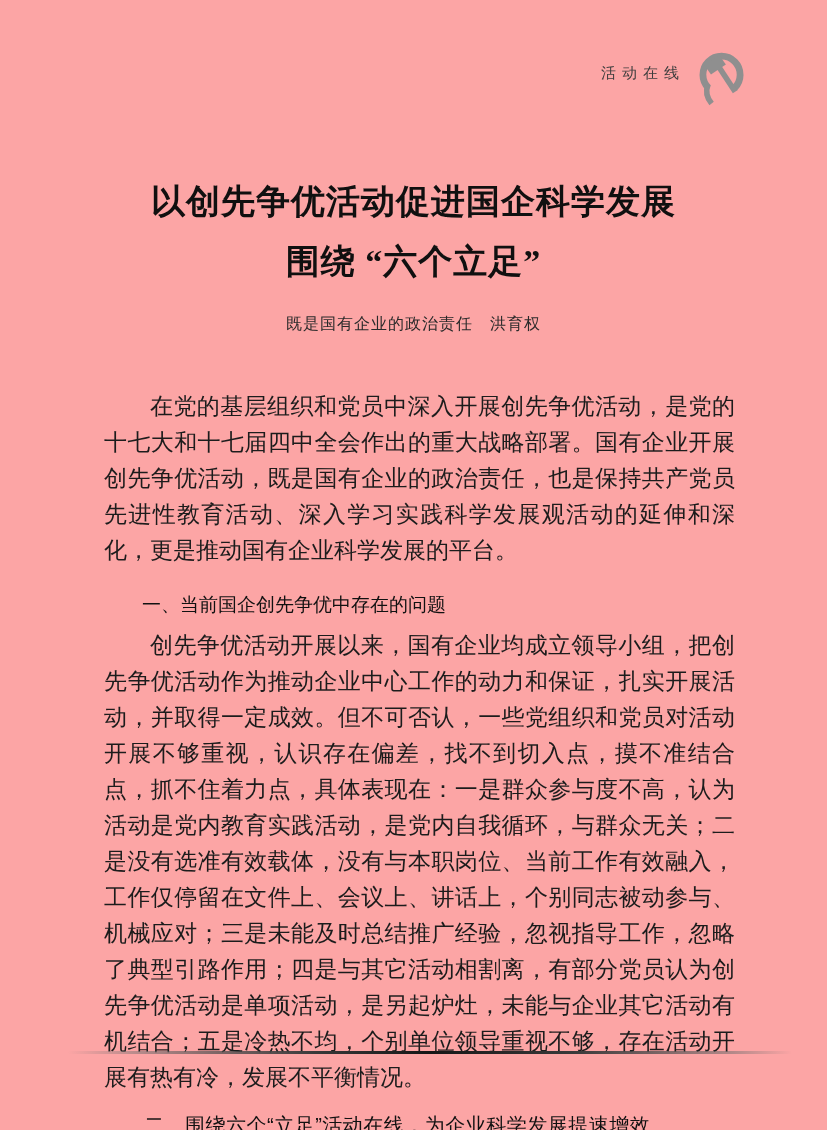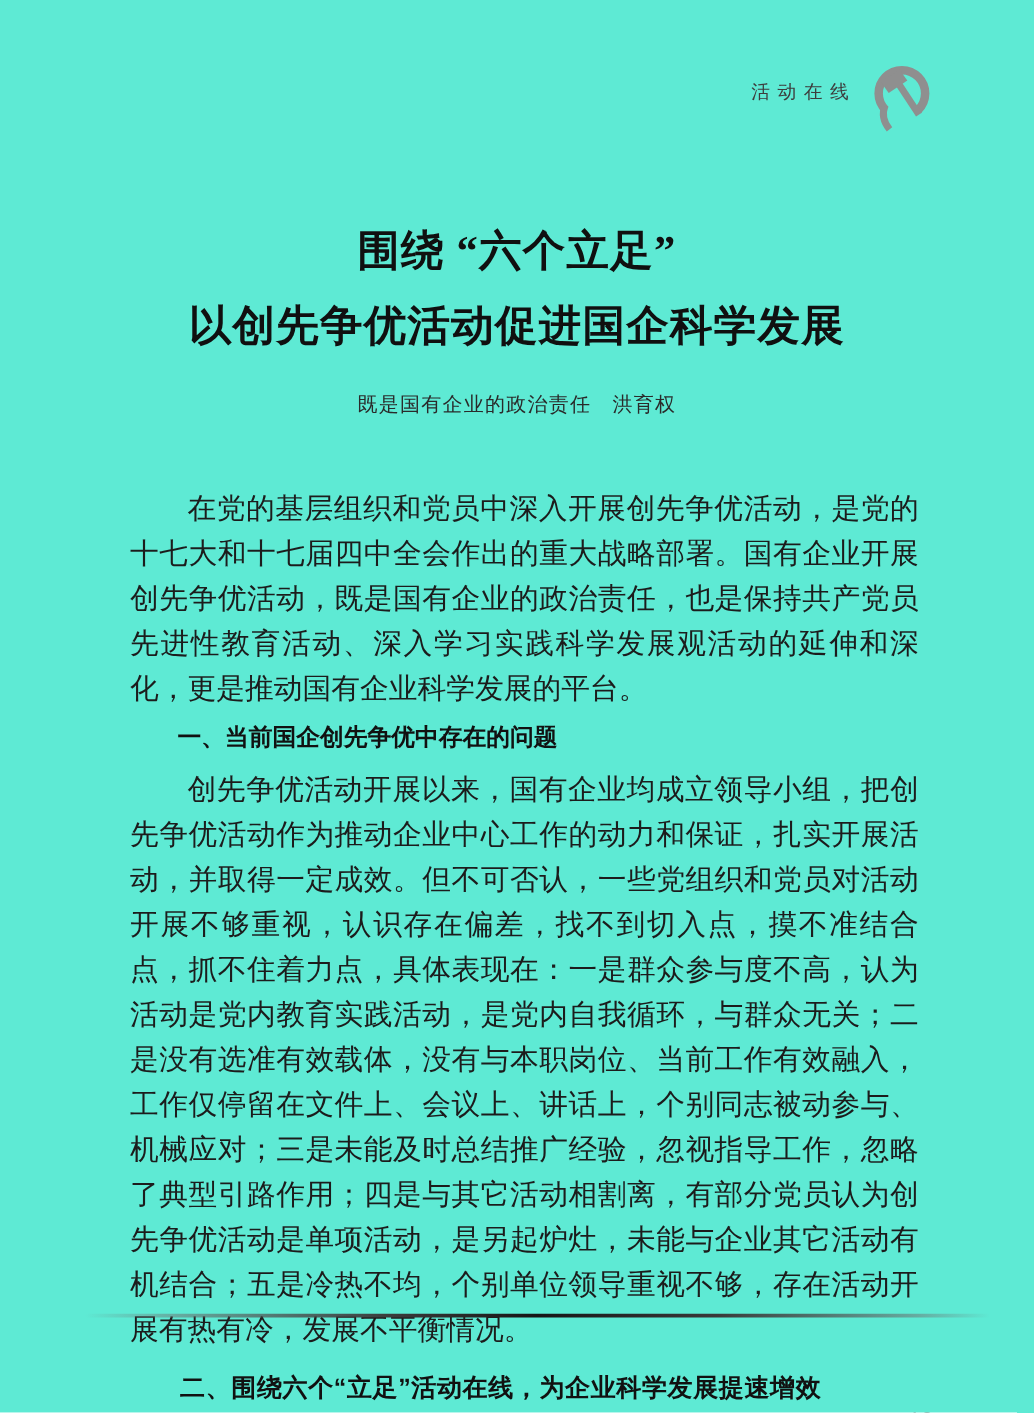--- a/index.html
+++ b/index.html
@@ -4,21 +4,21 @@
 <style>
   * { margin: 0; padding: 0; box-sizing: border-box; }
   html, body { background: #ffffff; }
   body { font-family: "Liberation Sans", sans-serif; }
 
   .page {
     position: relative;
     width: 827px;
     height: 1130px;
     margin: 0 auto;
-    background: #5eead4;
+    background: #fca5a5;
     overflow: hidden;
     color: #1f1f1f;
   }
 
   
   .masthead {
     position: absolute;
     top: 44px;
     right: 72px;
     display: flex;
@@ -63,24 +63,24 @@
   .para {
     font-size: 23px;
     line-height: 36px;
     text-align: justify;
     text-indent: 2em;
     color: #1c1c1c;
   }
   .section-heading {
     font-size: 19px;
     line-height: 36px;
-    font-weight: 700;
+    font-weight: 400;
     text-indent: 2em;
     color: #111111;
-    margin: 5px 0 4px 0;
+    margin: 19px 0 4px 0;
   }
   .section-heading.big {
     font-size: 20px;
     margin-top: 12px;
     letter-spacing: 0.5px;
   }
 
   
   .footer-rule {
     position: absolute;
@@ -134,22 +134,22 @@
         <path d="M24,66 C20,76 22,86 30,96" fill="none" stroke="#8f8f8f" stroke-width="9"></path>
 
         <line x1="41" y1="36" x2="68" y2="77" stroke="#8f8f8f" stroke-width="9"></line>
 
         <polygon points="29,49 19,35 43,19 53,33" fill="#8f8f8f"></polygon>
       </svg>
     </span>
   </header>
 
   <h1 class="title">
+    <span class="title-line">以创先争优活动促进国企科学发展</span>
     <span class="title-line">围绕 “六个立足”</span>
-    <span class="title-line">以创先争优活动促进国企科学发展</span>
   </h1>
 
   <div class="byline">既是国有企业的政治责任　洪育权</div>
 
   <main class="body-text">
     <p class="para">在党的基层组织和党员中深入开展创先争优活动，是党的十七大和十七届四中全会作出的重大战略部署。国有企业开展创先争优活动，既是国有企业的政治责任，也是保持共产党员先进性教育活动、深入学习实践科学发展观活动的延伸和深化，更是推动国有企业科学发展的平台。</p>
     <h2 class="section-heading">一、当前国企创先争优中存在的问题</h2>
     <p class="para">创先争优活动开展以来，国有企业均成立领导小组，把创先争优活动作为推动企业中心工作的动力和保证，扎实开展活动，并取得一定成效。但不可否认，一些党组织和党员对活动开展不够重视，认识存在偏差，找不到切入点，摸不准结合点，抓不住着力点，具体表现在：一是群众参与度不高，认为活动是党内教育实践活动，是党内自我循环，与群众无关；二是没有选准有效载体，没有与本职岗位、当前工作有效融入，工作仅停留在文件上、会议上、讲话上，个别同志被动参与、机械应对；三是未能及时总结推广经验，忽视指导工作，忽略了典型引路作用；四是与其它活动相割离，有部分党员认为创先争优活动是单项活动，是另起炉灶，未能与企业其它活动有机结合；五是冷热不均，个别单位领导重视不够，存在活动开展有热有冷，发展不平衡情况。</p>
     <h2 class="section-heading big">二、围绕六个“立足”活动在线，为企业科学发展提速增效</h2>
   </main>

